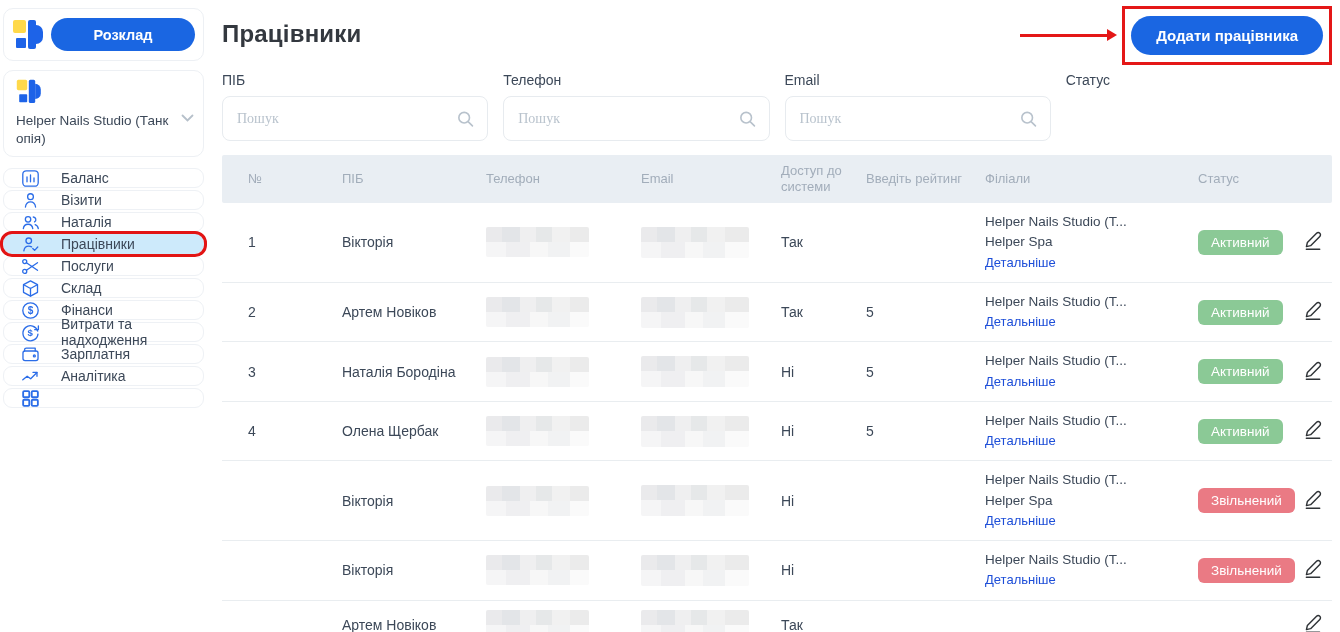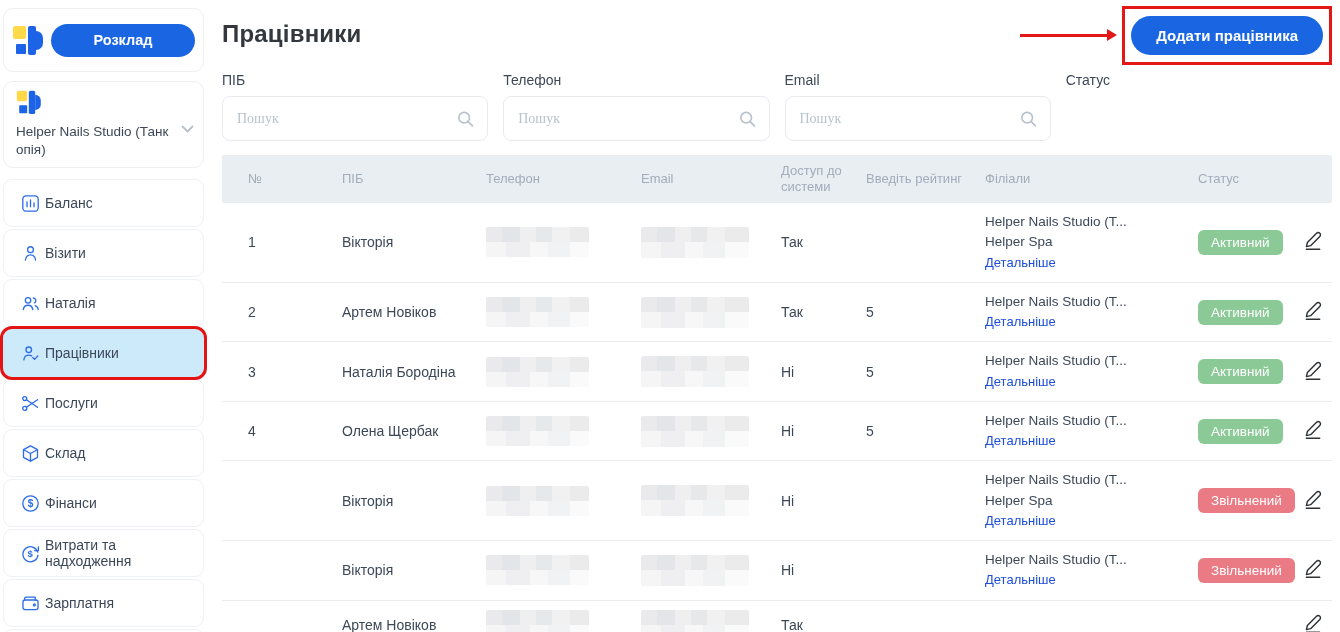--- a/index.html
+++ b/index.html
@@ -3,38 +3,38 @@
 <meta charset="utf-8">
 <style>
   * { margin:0; padding:0; box-sizing:border-box; }
   html,body { width:1340px; height:632px; overflow:hidden; background:#fff;
     font-family:"Liberation Sans", sans-serif; color:#3c4858; }
   .app { display:flex; height:100%; }
 
   
   .sidebar { width:207px; flex:none; padding:8px 3px 0 3px; }
   .card { background:#fff; border:1px solid #edf0f4; border-radius:10px; }
-  .logo-card { display:flex; align-items:center; gap:8px; padding:9px 8px; margin-bottom:9px; height:64px; }
+  .logo-card { display:flex; align-items:center; gap:8px; padding:9px 8px; margin-bottom:9px; height:53px; }
   .logo { width:31px; height:31px; position:relative; flex:none; }
   .logo i { position:absolute; display:block; }
   .logo .y  { left:1px; top:1px; width:13px; height:13px; background:#ffd94a; border-radius:2px; }
   .logo .b1 { left:4px; top:19px; width:10px; height:10px; background:#1d63e8; border-radius:1px; }
   .logo .b2 { left:16px; top:1px; width:8px; height:29px; background:#1d63e8; border-radius:2px; }
   .logo .b3 { left:24px; top:6px; width:7px; height:19px; background:#1d63e8; border-radius:0 8px 8px 0; }
   .schedule-btn { flex:1; height:33px; border-radius:17px; background:#1a66e2; color:#fff;
     font-weight:bold; font-size:14.5px; border:none; cursor:pointer; font-family:inherit; }
   .id-row { display:flex; gap:5px; margin-bottom:8px; }
   .id-card { flex:1; height:46px; display:flex; align-items:center; justify-content:space-between; padding:0 13px; }
   .id-text { font-size:15px; }
   .collapse-card { width:33px; height:46px; display:flex; align-items:center; justify-content:center; cursor:pointer; }
   .studio-card { position:relative; padding:8px 26px 9px 12px; margin-bottom:11px; cursor:pointer; }
   .studio-logo { transform:scale(.8); transform-origin:left top; margin-bottom:2px; }
   .studio-name { font-size:13.5px; line-height:1.3; max-width:155px; }
   .studio-chevron { position:absolute; right:9px; top:44%; }
-  .nav-item { display:flex; align-items:center; gap:4px; height:48px; padding:0 6px 0 15px;
+  .nav-item { display:flex; align-items:center; gap:20px; height:20px; padding:0 6px 0 15px;
     margin-bottom:2px; border:1px solid #eef1f5; border-radius:9px; background:#fff; cursor:pointer; }
   .nav-item .label { font-size:14px; }
   .nav-item.active { background:#cdeafb; border-color:#cdeafb; outline:3px solid #e21414; }
   .icon-slot { width:22px; height:22px; flex:none; display:flex; align-items:center; justify-content:center; }
   .icon-slot svg { width:21px; height:21px; }
 
   
   .main { flex:1; padding:12px 8px 0 15px; position:relative; }
   .header-row { display:flex; justify-content:space-between; align-items:flex-start; min-height:60px; }
   .page-title { font-size:24px; font-weight:bold; color:#33383f; margin-top:8px; letter-spacing:.2px; }

